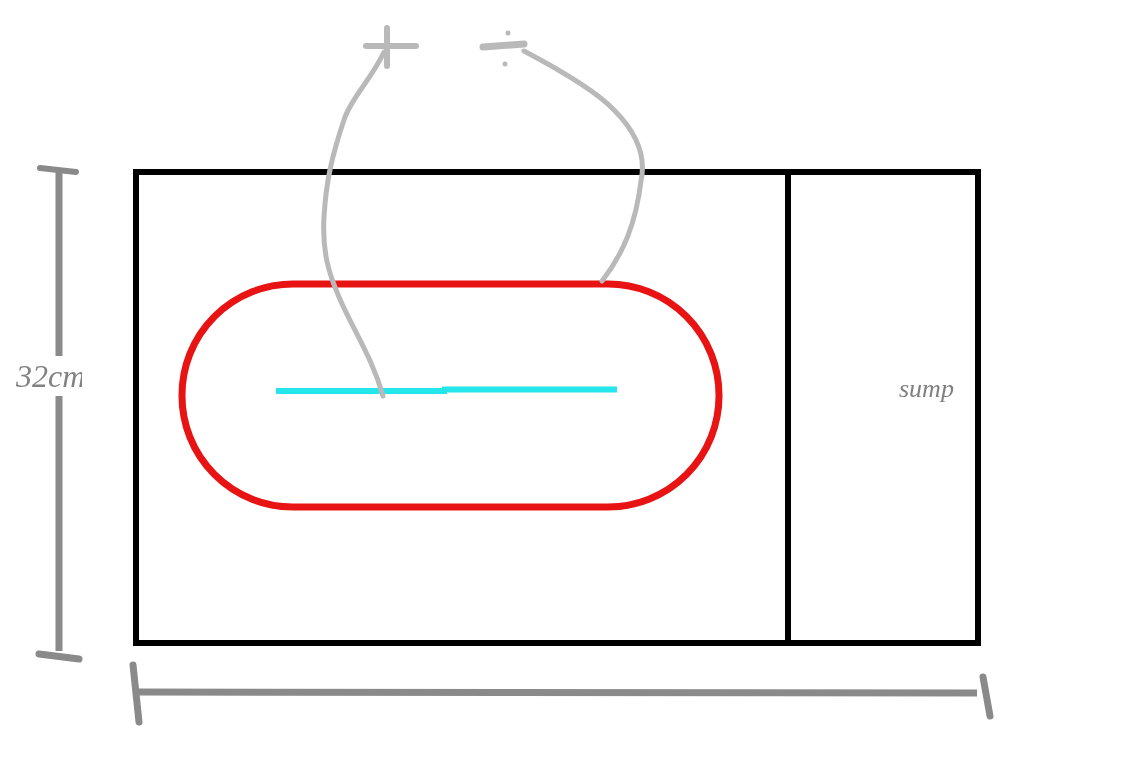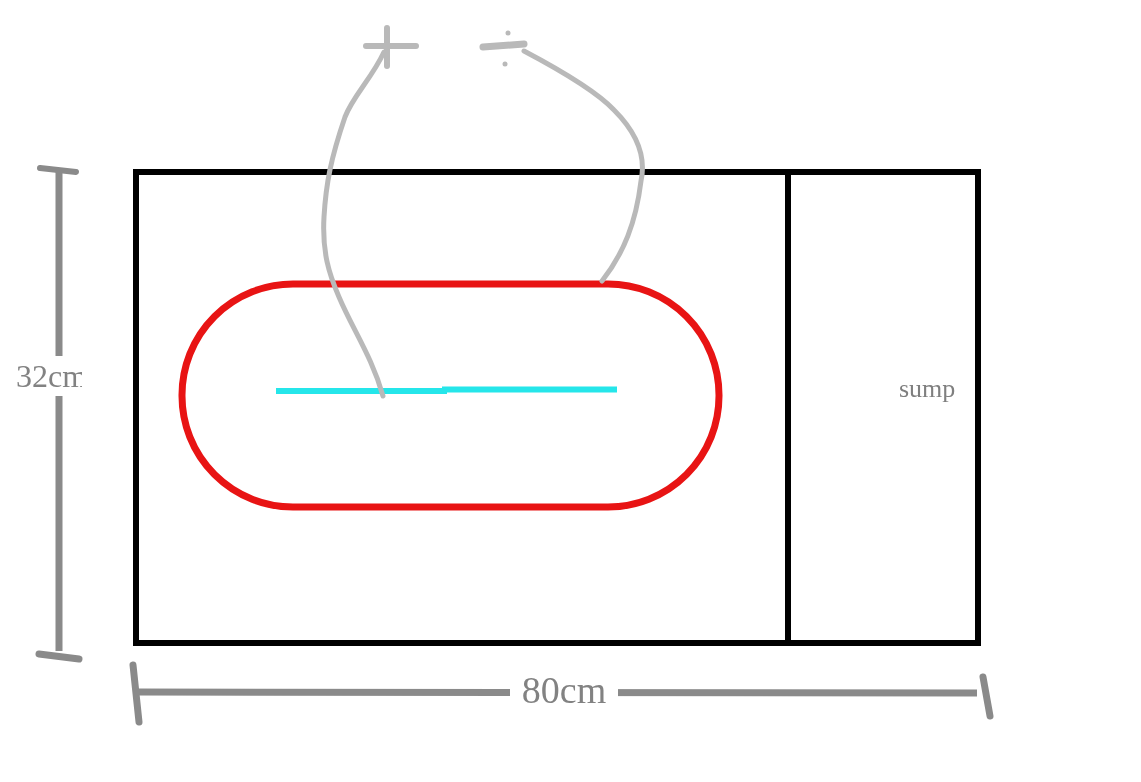--- a/index.html
+++ b/index.html
@@ -10,20 +10,21 @@
     background: #ffffff;
     overflow: hidden;
     font-family: "Liberation Serif", "DejaVu Serif", serif;
   }
   .canvas svg { position: absolute; left: 0; top: 0; }
   .label {
     position: absolute;
     color: #828282;
     white-space: nowrap;
     user-select: none;
+    font-style: italic;
   }
   .label-height {
     left: 16px;
     top: 356px;
     width: 66px;          
     height: 40px;
     overflow: hidden;
     font-size: 32px;
     line-height: 40px;
     background: #ffffff;  
@@ -87,16 +88,15 @@
 
     <g>
       <line x1="133" y1="665" x2="139" y2="722" stroke-width="7" stroke-linecap="round" stroke="#8a8a8a"></line>
       <line x1="136" y1="692" x2="977" y2="693" stroke-width="7" stroke-linecap="butt" stroke="#8a8a8a"></line>
       <line x1="983" y1="677" x2="990" y2="716" stroke-width="7" stroke-linecap="round" stroke="#8a8a8a"></line>
     </g>
   </svg>
 
   <div class="label label-height">32cm</div>
 
-  <div class="label label-width">80cm</div>
 
   <div class="label label-sump">sump</div>
 </div>
 
 </body></html>

